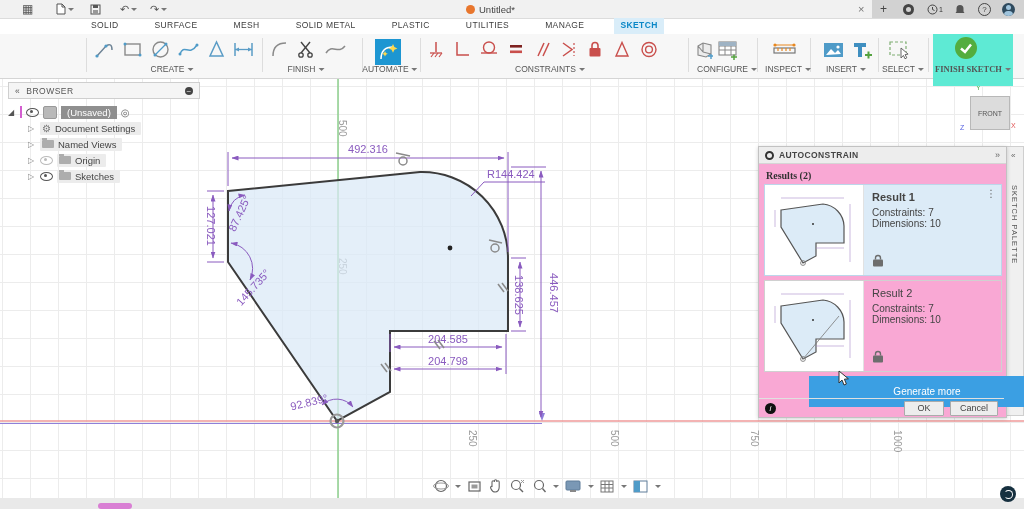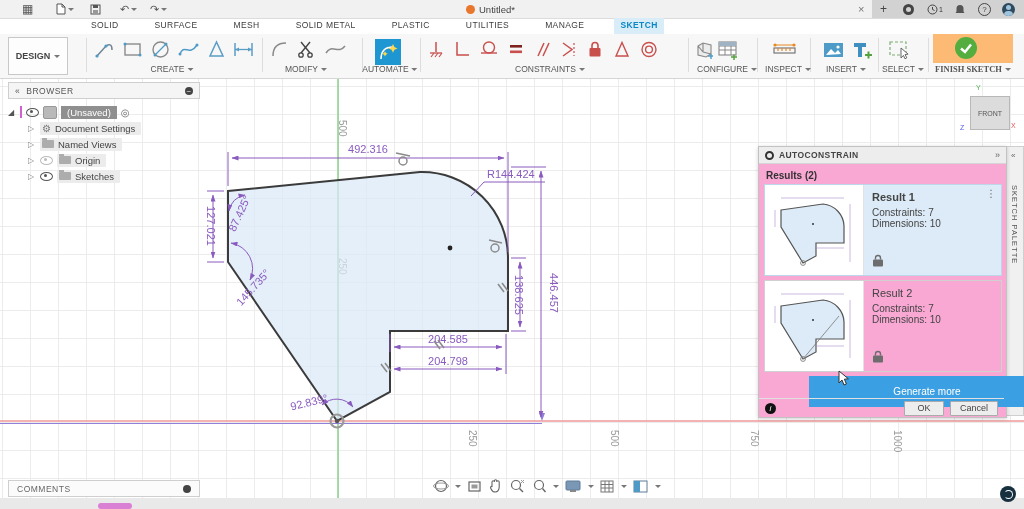--- a/index.html
+++ b/index.html
@@ -19,21 +19,21 @@
   
   #toolbar{position:absolute;left:0;top:34px;width:1024px;height:44px;background:#f7f7f7;
            border-bottom:1px solid #d5d5d5;z-index:40;}
   #designbtn{position:absolute;left:8px;top:3px;width:58px;height:36px;background:#fdfdfd;border:1px solid #c8c8c8;
              display:flex;align-items:center;justify-content:center;gap:4px;font-size:9px;font-weight:bold;color:#444;}
   .vdiv{position:absolute;top:4px;height:34px;width:1px;background:#ddd;}
   .glabel{position:absolute;top:63px;transform:translateX(-50%);font-size:8.5px;color:#555;
           display:flex;align-items:center;gap:3px;white-space:nowrap;top:30px;}
   #toolbar .glabel{top:30px;}
   .ticon{position:absolute;top:5px;}
-  #finishwrap{position:absolute;left:933px;top:0;width:80px;height:29px;background:#fdba74;font-family:Liberation Serif, serif;}
+  #finishwrap{position:absolute;left:933px;top:0;width:80px;height:52px;background:#5eead4;font-family:Liberation Serif, serif;}
   #finishcirc{position:absolute;left:22px;top:3px;width:22px;height:22px;border-radius:50%;background:#53ad3f;}
   
   #canvas{position:absolute;left:0;top:78px;width:1024px;height:420px;background:#fff;
      background-image:repeating-linear-gradient(90deg,#ececec 0,#ececec 1px,transparent 1px,transparent 28px),
                       repeating-linear-gradient(0deg,#ececec 0,#ececec 1px,transparent 1px,transparent 28px);
      background-position:2px 9px;}
   #sketchsvg{position:absolute;left:0;top:0;z-index:5;}
   
   #browser{position:absolute;left:8px;top:82px;width:192px;z-index:20;font-size:9.5px;color:#444;}
   #browser-h{height:15px;background:#f5f5f5;border:1px solid #cfcfcf;display:flex;align-items:center;padding:0 6px;gap:6px;color:#555;letter-spacing:.5px;font-size:8.5px;}
@@ -152,24 +152,20 @@
     <span class="tab">SURFACE</span>
     <span class="tab">MESH</span>
     <span class="tab">SOLID METAL</span>
     <span class="tab">PLASTIC</span>
     <span class="tab">UTILITIES</span>
     <span class="tab">MANAGE</span>
     <span class="tab active">SKETCH</span>
   </div>
 
   <div id="toolbar">
-    <div id="designbtn">
-      <span>DESIGN</span>
-        <span class="caret"></span>
-    </div>
     <i class="vdiv" style="left:86px"></i>
       <i class="vdiv" style="left:262px"></i>
       <i class="vdiv" style="left:362px"></i>
     <i class="vdiv" style="left:420px"></i>
       <i class="vdiv" style="left:688px"></i>
       <i class="vdiv" style="left:757px"></i>
     <i class="vdiv" style="left:810px"></i>
       <i class="vdiv" style="left:878px"></i>
       <i class="vdiv" style="left:928px"></i>
 
@@ -214,21 +210,21 @@
     <svg class="ticon" style="left:296px" width="22" height="22">
         <line x1="5" y1="3" x2="14" y2="14" stroke="#444" stroke-width="1.4"></line>
         <line x1="14" y1="3" x2="5" y2="14" stroke="#444" stroke-width="1.4"></line>
         <circle cx="5" cy="16" r="2.2" fill="none" stroke="#444" stroke-width="1.3"></circle>
         <circle cx="14" cy="16" r="2.2" fill="none" stroke="#444" stroke-width="1.3"></circle>
       </svg>
     <svg class="ticon" style="left:324px" width="24" height="22">
         <path d="M2,14 C8,4 14,16 21,7" fill="none" stroke="#8a8a8a" stroke-width="1.5"></path>
       </svg>
     <div class="glabel" style="left:306px">
-        <span>MODIFY</span>
+        <span>FINISH</span>
         <span class="caret"></span>
       </div>
 
     <div class="ticon" style="left:375px;width:26px;height:26px;background:#1d96d2;position:absolute;">
       <svg width="26" height="26">
           <path d="M6,20 Q6,8 18,8" fill="none" stroke="#fff" stroke-width="1.5"></path>
           <path d="M18,5 l1.4,3 3,1.4 -3,1.4 -1.4,3 -1.4,-3 -3,-1.4 3,-1.4 z" fill="#ffd84d"></path>
           <path d="M10,12 l.9,1.9 1.9,.9 -1.9,.9 -.9,1.9 -.9,-1.9 -1.9,-.9 1.9,-.9 z" fill="#ffd84d"></path>
         </svg>
     </div>
@@ -465,21 +461,21 @@
   <div style="position:absolute;left:976px;top:84px;font-size:7px;color:#4caf50;z-index:8;">Y</div>
   <div style="position:absolute;left:1011px;top:122px;font-size:7px;color:#e05555;z-index:8;">X</div>
   <div style="position:absolute;left:960px;top:124px;font-size:7px;color:#5560e0;z-index:8;">Z</div>
 
   <div id="auto">
     <div id="auto-h">
       <span class="circ" style="width:9px;height:9px;border:2.5px solid #333;box-sizing:border-box;"></span>
       <span style="flex:1;font-size:8.5px;font-weight:bold;color:#444;letter-spacing:.4px;">AUTOCONSTRAIN</span>
       <span style="color:#666;font-size:9px;">»</span>
     </div>
-    <div style="padding:6px 7px 2px 7px;font-weight:bold;font-size:10px;color:#333;">Results (2)</div>
+    <div style="padding:6px 7px 2px 7px;font-weight:bold;font-size:10px;color:#333;font-family:Liberation Serif, serif;">Results (2)</div>
 
     <div class="card sel" style="top:37px;">
       <div class="thumb">
         <svg width="86" height="80" viewBox="0 0 86 80">
           <path d="M10,20 L52,14 A23,23 0 0 1 73,36 L73,53 45,53 45,66 32,73 10,37 Z" fill="#dcebf7" stroke="#555" stroke-width="1.2"></path>
           <g stroke="#a98cc9" stroke-width=".6">
               <line x1="10" y1="8" x2="73" y2="8"></line>
               <line x1="4" y1="20" x2="4" y2="37"></line>
               <line x1="79" y1="14" x2="79" y2="72"></line>
               <line x1="45" y1="58" x2="73" y2="58"></line>
@@ -538,24 +534,20 @@
 
   <svg id="cursor" width="14" height="16">
     <path d="M1,1 v12 l3,-3 2,5 2.4,-1 -2,-4.8 4,-.4 z" fill="#fff" stroke="#333" stroke-width="1"></path>
   </svg>
 
   <div id="palette-strip">
     <div style="position:absolute;left:4px;top:4px;font-size:8px;color:#666;">«</div>
     <div id="palette-label">SKETCH PALETTE</div>
   </div>
 
-  <div id="comments">
-    <span style="flex:1">COMMENTS</span>
-    <span class="circ" style="width:8px;height:8px;background:#444;"></span>
-  </div>
 
   <div id="navbar">
     <svg width="16" height="16">
         <circle cx="8" cy="8" r="5.5" fill="none" stroke="#666" stroke-width="1.2"></circle>
         <ellipse cx="8" cy="8" rx="7.5" ry="3" fill="none" stroke="#999" stroke-width="1"></ellipse>
       </svg>
       <span class="caret"></span>
     <svg width="15" height="15">
         <rect x="2" y="3" width="11" height="9" fill="none" stroke="#666" stroke-width="1.2"></rect>
         <rect x="4.5" y="5.5" width="6" height="4" fill="#999"></rect>

